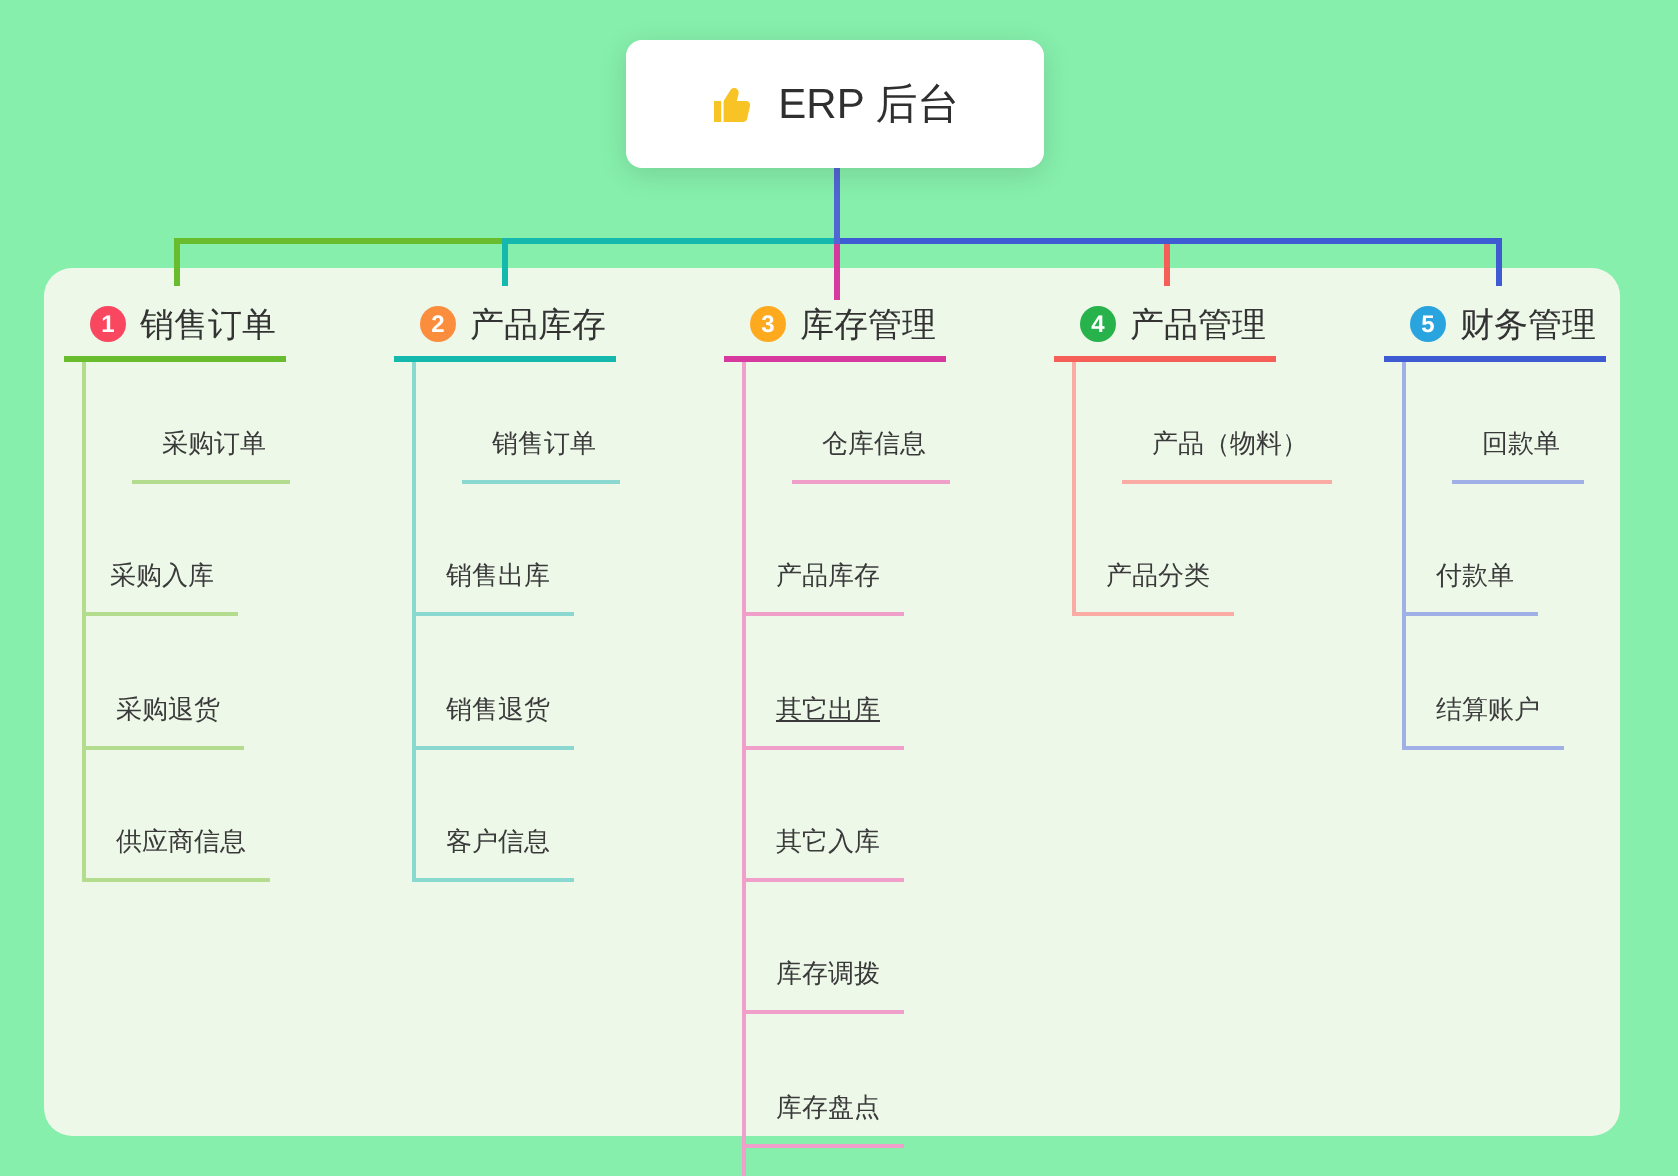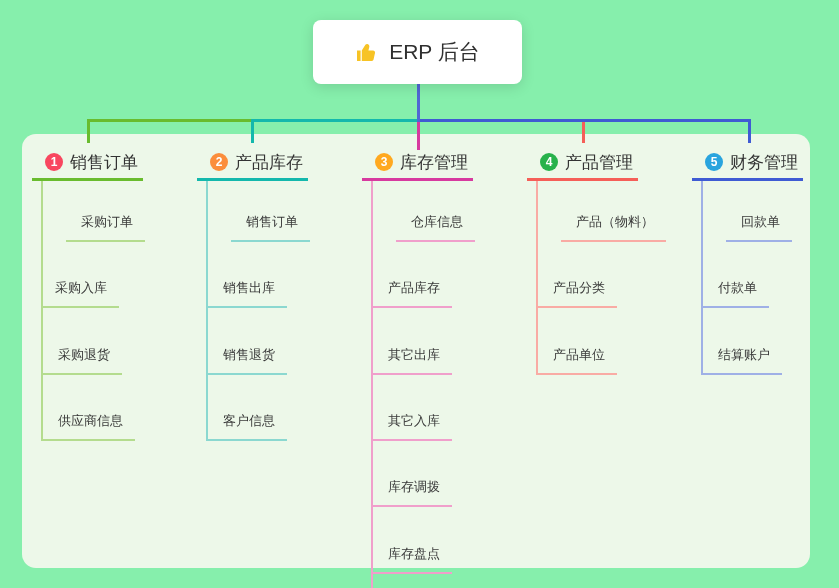--- a/index.html
+++ b/index.html
@@ -97,37 +97,36 @@
   </div>
 
   <div class="branch" style="left:362px">
     <div class="branch-header" style="border-bottom-color: rgb(215, 58, 159);">
       <span class="badge" style="background-color: rgb(255, 169, 31);">3</span>
       <span>库存管理</span>
     </div>
     <div class="children" style="border-left-color: rgb(240, 159, 203);">
       <div class="child" style="border-bottom-color: rgb(240, 159, 203);">仓库信息</div>
       <div class="child" style="border-bottom-color: rgb(240, 159, 203);">产品库存</div>
-      <div class="child" style="border-bottom-color: rgb(240, 159, 203);">其它出库</div>
+      <div class="child" style="border-bottom-color: rgb(240, 159, 203); text-decoration: underline;">其它出库</div>
       <div class="child" style="border-bottom-color: rgb(240, 159, 203);">其它入库</div>
       <div class="child" style="border-bottom-color: rgb(240, 159, 203);">库存调拨</div>
       <div class="child" style="border-bottom-color: rgb(240, 159, 203);">库存盘点</div>
       <div class="child" style="border-bottom-color: rgb(240, 159, 203);">出库库明细</div>
     </div>
   </div>
 
   <div class="branch" style="left:527px">
     <div class="branch-header" style="border-bottom-color: rgb(245, 95, 88);">
       <span class="badge" style="background-color: rgb(39, 178, 75);">4</span>
       <span>产品管理</span>
     </div>
     <div class="children" style="border-left-color: rgb(249, 171, 164);">
       <div class="child" style="border-bottom-color: rgb(249, 171, 164);">产品（物料）</div>
       <div class="child" style="border-bottom-color: rgb(249, 171, 164);">产品分类</div>
-      <div class="child" style="border-bottom-color: rgb(249, 171, 164);">产品单位</div>
     </div>
   </div>
 
   <div class="branch" style="left:692px">
     <div class="branch-header" style="border-bottom-color: rgb(63, 91, 211);">
       <span class="badge" style="background-color: rgb(41, 164, 222);">5</span>
       <span>财务管理</span>
     </div>
     <div class="children" style="border-left-color: rgb(159, 176, 230);">
       <div class="child" style="border-bottom-color: rgb(159, 176, 230);">回款单</div>

